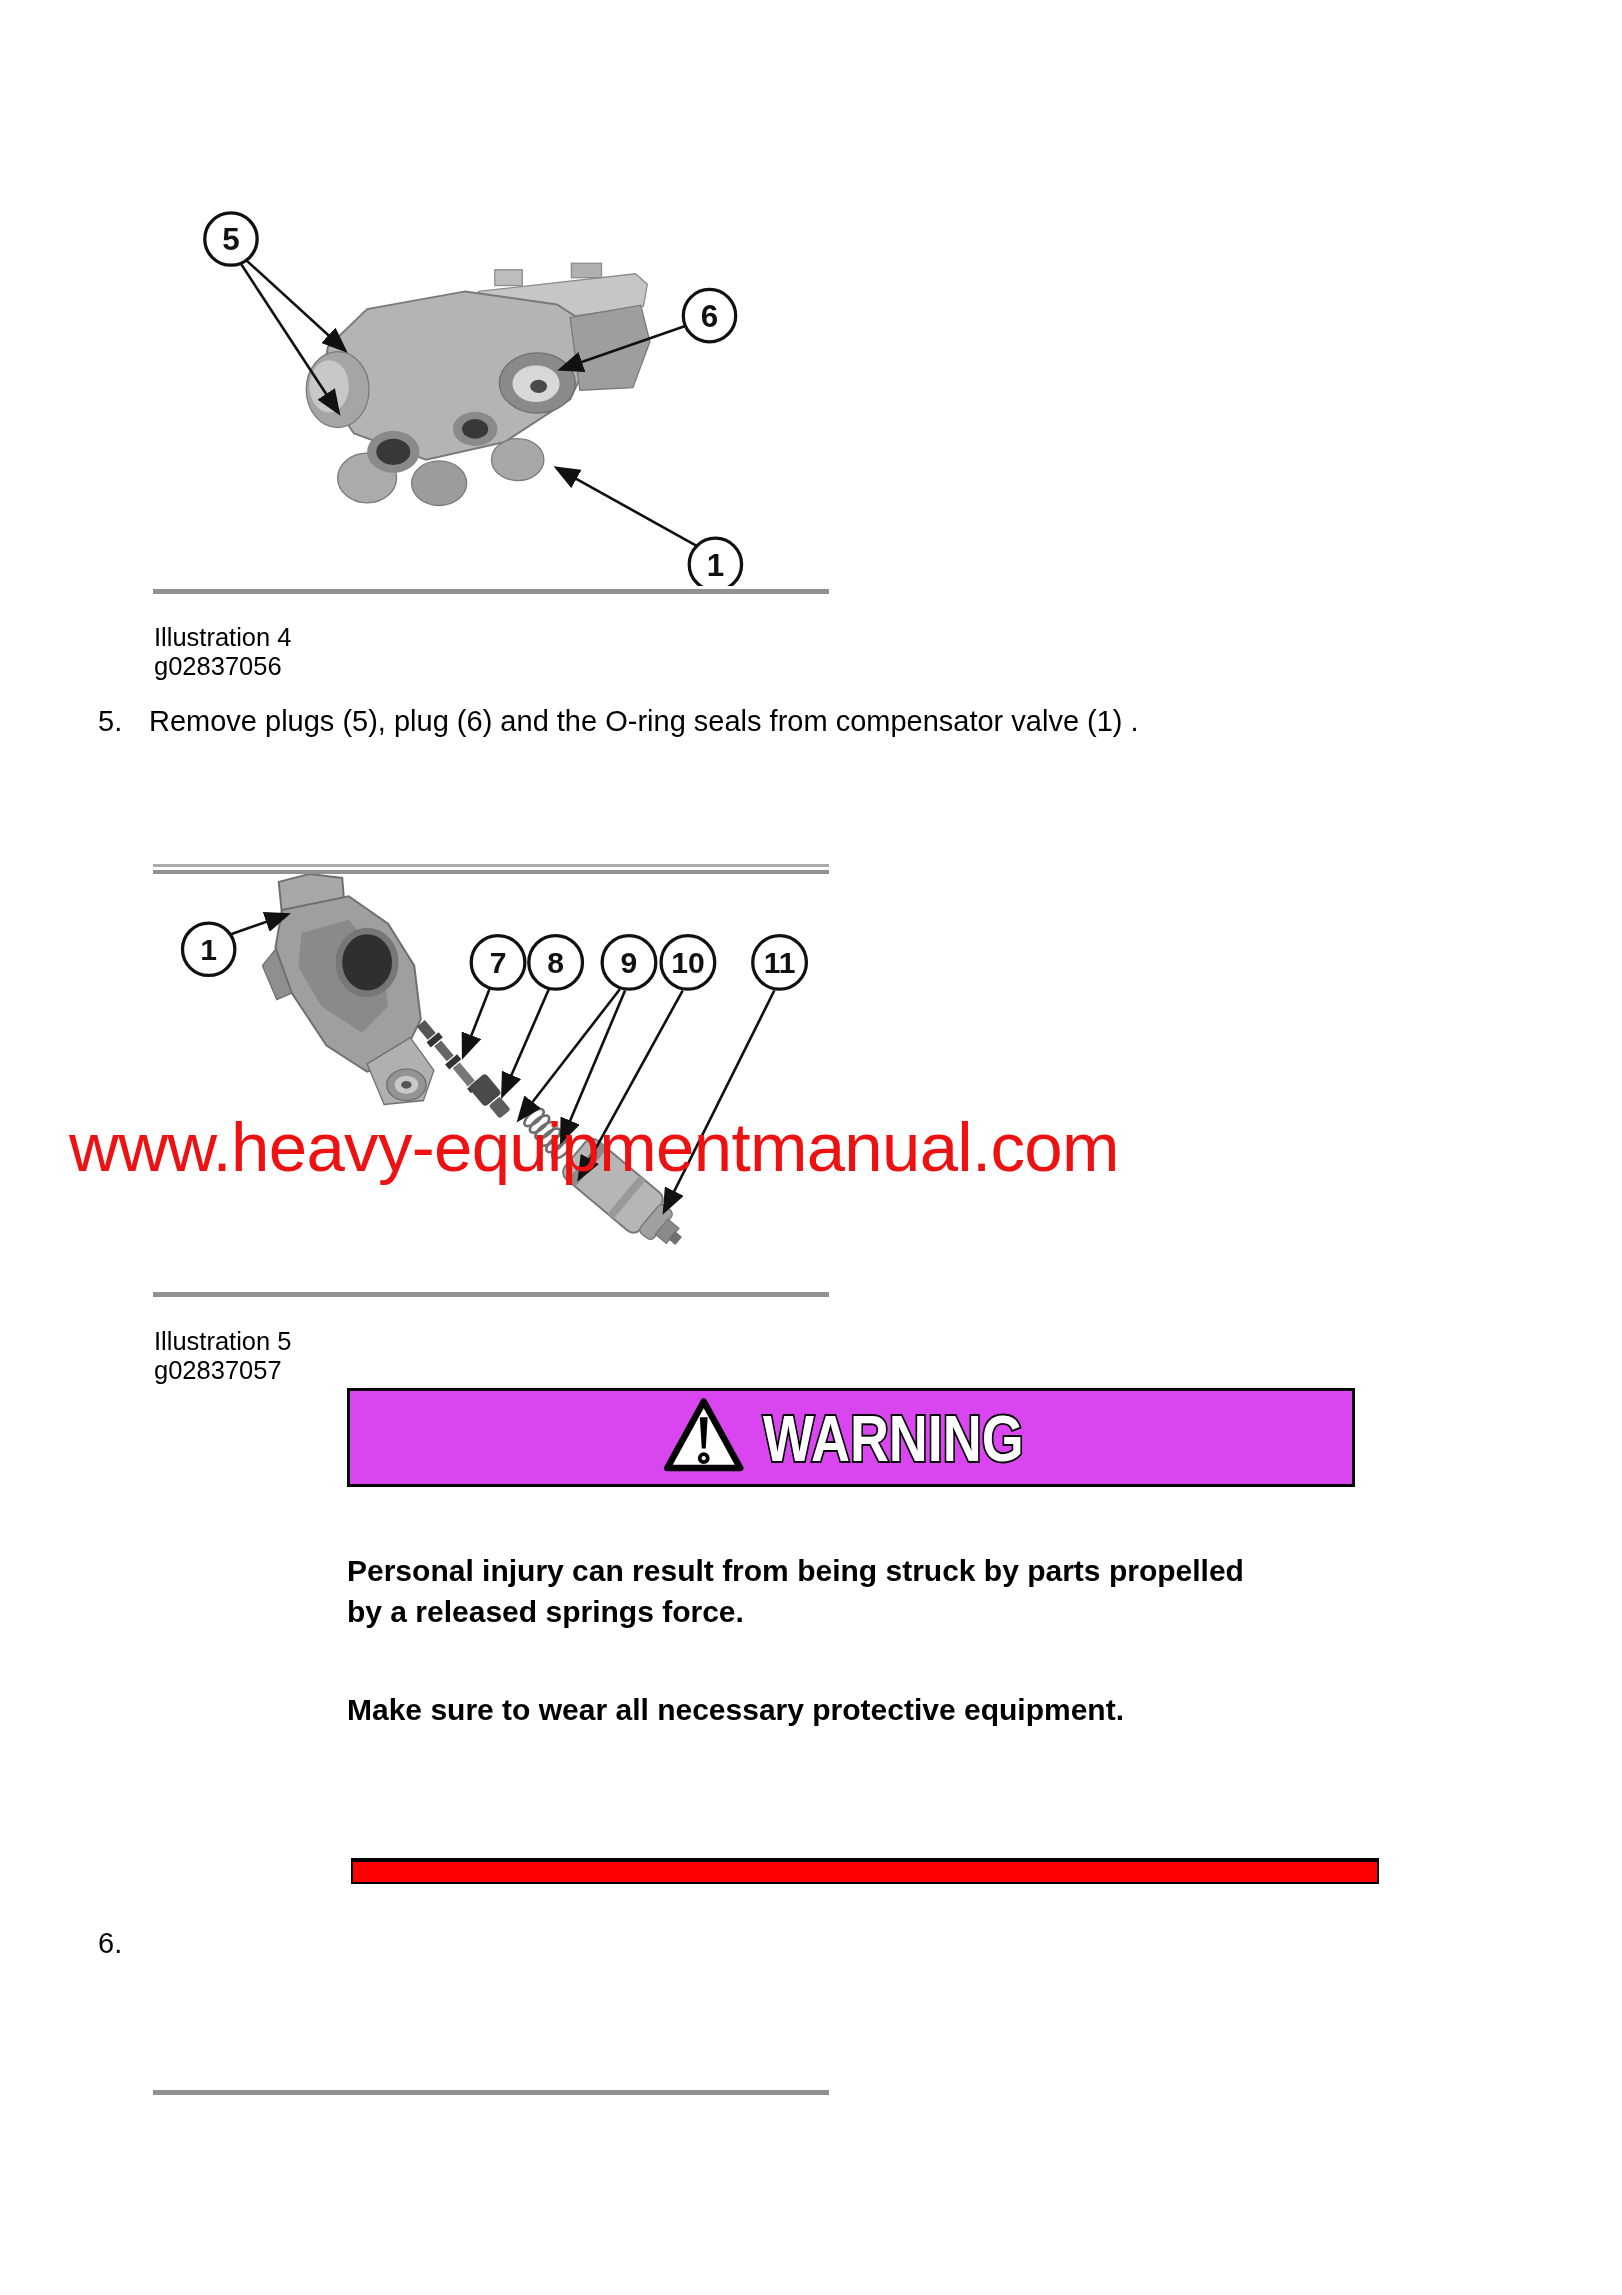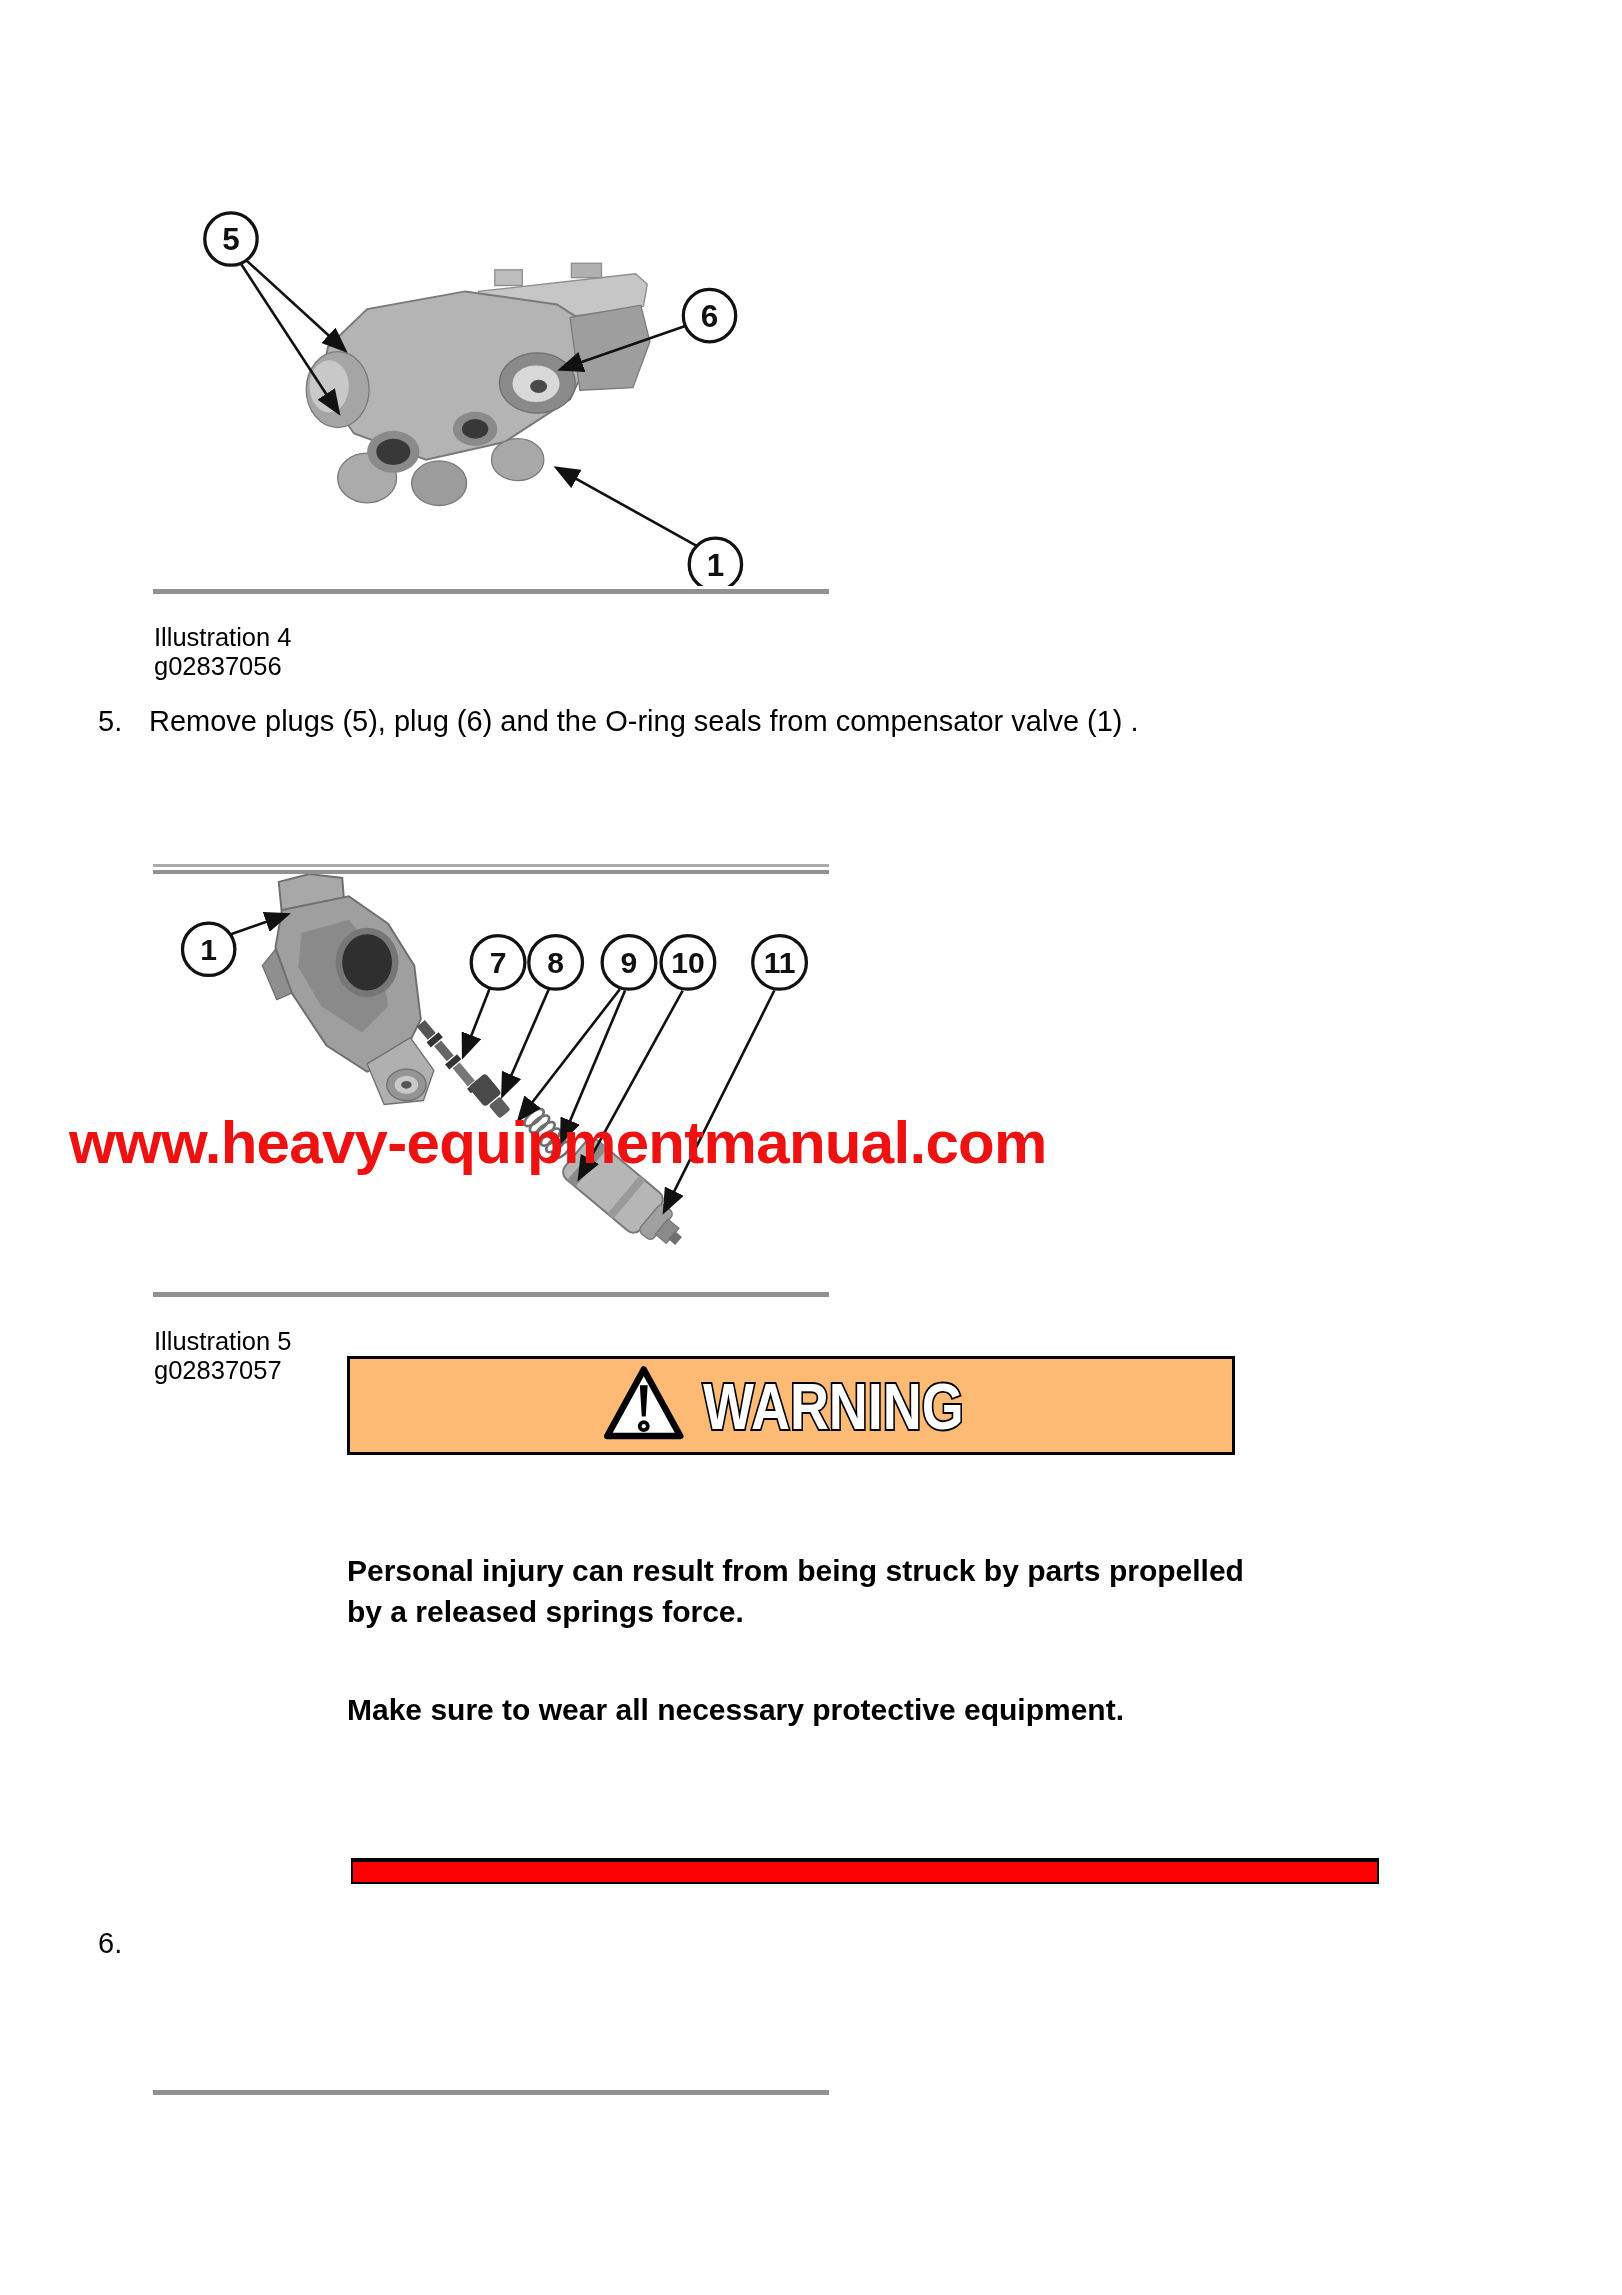--- a/index.html
+++ b/index.html
@@ -5,24 +5,24 @@
   html,body{margin:0;padding:0;background:#fff;}
   #page{position:relative;width:1623px;height:2295px;background:#fff;overflow:hidden;
         font-family:"Liberation Sans","DejaVu Sans",sans-serif;color:#111;}
   .rule{position:absolute;background:#919191;height:4.6px;}
   .figure{position:absolute;}
   .caption{position:absolute;display:flex;justify-content:space-between;align-items:baseline;
            font-size:25.5px;color:#000;flex-direction:column;}
   .step{position:absolute;display:flex;font-size:29px;line-height:41px;color:#000;}
   .step .num{width:51px;flex:0 0 51px;}
   .step .body div{white-space:nowrap;}
-  .watermark{position:absolute;font-size:60px;white-space:nowrap;letter-spacing:-0.7px;
-             color:#ee1111;z-index:30;font-weight:700;}
-  .warn-banner{position:absolute;left:347px;top:1356px;width:888px;height:99px;
-               background:#fdba74;border:3.3px solid #000;box-sizing:border-box;
+  .watermark{position:absolute;font-size:69px;white-space:nowrap;letter-spacing:-0.7px;
+             color:#ee1111;z-index:30;font-weight:400;}
+  .warn-banner{position:absolute;left:347px;top:1388px;width:1008px;height:99px;
+               background:#d946ef;border:3.3px solid #000;box-sizing:border-box;
                display:flex;align-items:center;justify-content:center;}
   .warn-par{position:absolute;left:347px;width:1047px;font-weight:bold;font-size:30px;
             line-height:41px;color:#000;}
   .warn-par div{white-space:nowrap;}
   .end-bar{position:absolute;left:351px;top:1858px;width:1028px;height:25.5px;
            background:#ff0000;border:2.6px solid #000;border-top-width:4.6px;box-sizing:border-box;}
   svg text.callout{font-family:"Liberation Sans","DejaVu Sans",sans-serif;font-weight:bold;
                    fill:#111;text-anchor:middle;}
 </style>
 </head>

